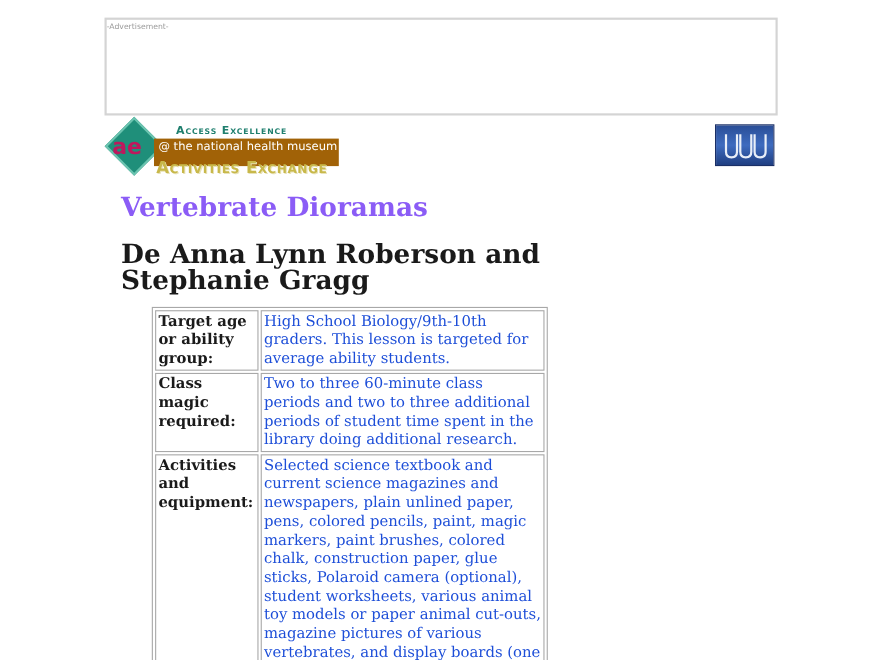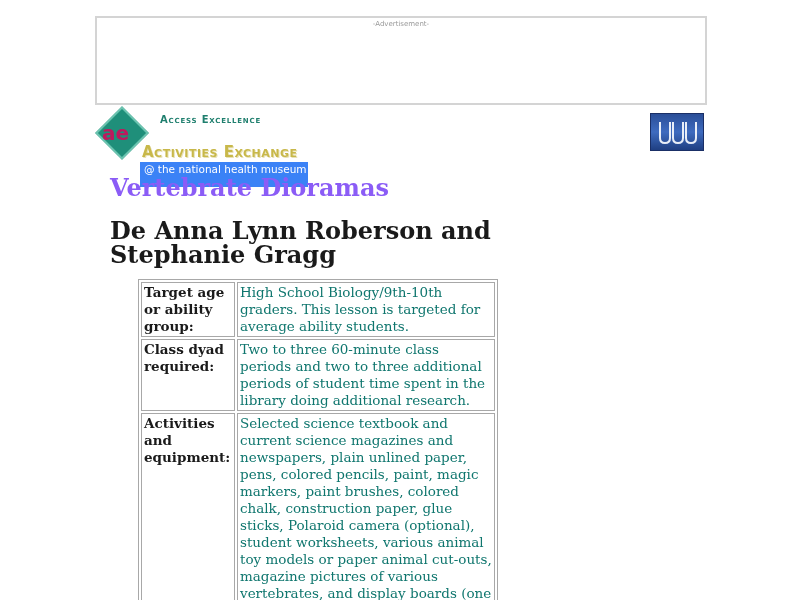--- a/index.html
+++ b/index.html
@@ -1,32 +1,32 @@
 <!DOCTYPE html>
 <html><head>
   <meta charset="utf-8">
   <style>
     html, body { margin: 0; padding: 0; background: #ffffff; }
     body { width: 800px; height: 600px; overflow: hidden; position: relative; font-family: "DejaVu Serif", serif; color: #222; }
     .ad-box { position: absolute; left: 95px; top: 16px; width: 608px; height: 85px; border: 2px solid #d4d4d4; background: #fff; }
-    .ad-label { text-align: center; font-family: "DejaVu Sans", sans-serif; font-size: 7px; color: #9a9a9a; margin-top: 2px; }
+    .ad-label { font-family: "DejaVu Sans", sans-serif; font-size: 7px; color: #9a9a9a; margin-top: 2px; }
     .logo { position: absolute; left: 98px; top: 112px; width: 215px; height: 56px; }
     .logo .diamond { position: absolute; left: 5px; top: 2px; width: 34px; height: 34px; background: #1f8f7a; transform: rotate(45deg); border: 2px solid #6cc4b0; }
     .logo .diamond-glyph { position: absolute; left: 4px; top: 6px; width: 26px; height: 30px; color: #be185d; font-family: "DejaVu Sans", sans-serif; font-weight: bold; font-size: 20px; text-align: right; line-height: 30px; }
     .logo .title-top { position: absolute; left: 62px; top: 2px; font-family: "DejaVu Sans", sans-serif; font-weight: bold; font-size: 10px; color: #1f7f6e; letter-spacing: 0.8px; font-variant: small-caps; text-align: right; }
-    .logo .bar { position: absolute; left: 42px; top: 14px; width: 168px; height: 25px; background: #3b82f6; color: #fff; font-family: "DejaVu Sans", sans-serif; font-size: 10.5px; line-height: 15px; padding-left: 4px; box-sizing: border-box; margin-top: 36px; }
+    .logo .bar { position: absolute; left: 42px; top: 14px; width: 168px; height: 25px; background: #a16207; color: #fff; font-family: "DejaVu Sans", sans-serif; font-size: 10.5px; line-height: 15px; padding-left: 4px; box-sizing: border-box; }
     .logo .title-bottom { position: absolute; left: 44px; top: 31px; font-family: "DejaVu Sans", sans-serif; font-size: 15px; color: #c8b84a; letter-spacing: 0.5px; font-variant: small-caps; font-weight: bold; text-shadow: 1px 1px 0 #e8e2b8; text-align: center; }
     .ww-logo { position: absolute; left: 650px; top: 113px; width: 54px; height: 38px; background: linear-gradient(180deg, #2a4e97 0%, #3e6bbf 50%, #1f3f82 100%); border: 1px solid #1a2f66; box-sizing: border-box; }
     .ww-logo svg { position: absolute; left: 6px; top: 6px; }
     .page-title { position: absolute; left: 110px; top: 173px; margin: 0; font-family: "DejaVu Serif", serif; font-weight: bold; font-size: 24px; color: #8b5cf6; }
     .authors { position: absolute; left: 110px; top: 219px; width: 430px; margin: 0; font-family: "DejaVu Serif", serif; font-weight: bold; font-size: 24px; line-height: 24px; color: #1a1a1a; }
     .info-table { position: absolute; left: 138px; top: 279px; width: 360px; border: 1px solid #a8a8a8; border-collapse: separate; border-spacing: 2px; font-family: "DejaVu Serif", serif; font-size: 13.5px; line-height: 17px; }
     .info-table td { border: 1px solid #a8a8a8; vertical-align: top; padding: 1px 2px; }
     .info-table td.label { font-weight: bold; color: #1a1a1a; width: 88px; }
-    .info-table td.value { color: #0f766e; }
+    .info-table td.value { color: #1d4ed8; }
   </style>
 </head>
 <body>
 
 <div class="ad-box">
   <div class="ad-label">-Advertisement-</div>
 </div>
 
 <div class="logo">
   <div class="diamond"></div>
@@ -47,21 +47,21 @@
 <h1 class="page-title">Vertebrate Dioramas</h1>
 <h2 class="authors">De Anna Lynn Roberson and Stephanie Gragg</h2>
 
 <table class="info-table">
   <tbody>
       <tr>
     <td class="label">Target age or ability group:</td>
     <td class="value">High School Biology/9th-10th graders. This lesson is targeted for average ability students.</td>
   </tr>
   <tr>
-    <td class="label">Class dyad required:</td>
+    <td class="label">Class magic required:</td>
     <td class="value">Two to three 60-minute class periods and two to three additional periods of student time spent in the library doing additional research.</td>
   </tr>
   <tr>
     <td class="label">Activities and equipment:</td>
     <td class="value">Selected science textbook and current science magazines and newspapers, plain unlined paper, pens, colored pencils, paint, magic markers, paint brushes, colored chalk, construction paper, glue sticks, Polaroid camera (optional), student worksheets, various animal toy models or paper animal cut-outs, magazine pictures of various vertebrates, and display boards (one per dyad).</td>
   </tr>
 </tbody>
   </table>
 
 </body></html>

